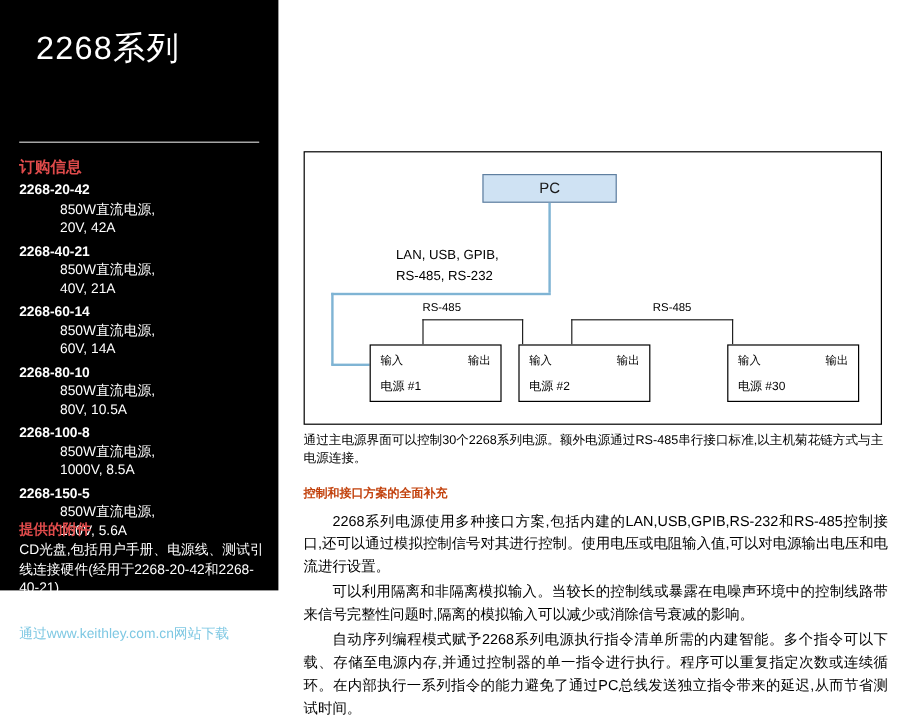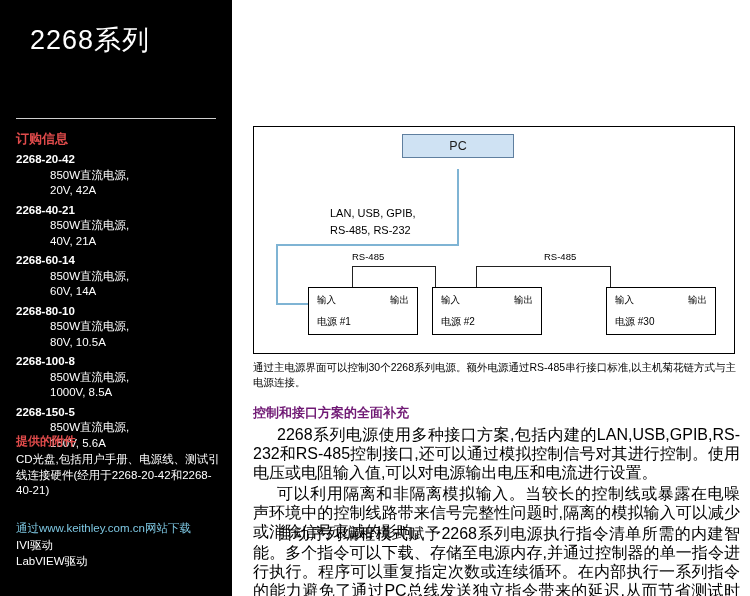--- a/index.html
+++ b/index.html
@@ -17,21 +17,21 @@
     position: relative;
     width: 750px;
     height: 596px;
   }
   
   .left-col {
     position: absolute;
     left: 0;
     top: 0;
     width: 232px;
-    height: 596px;
+    height: 492px;
     background: #000000;
     color: #ffffff;
     box-sizing: border-box;
   }
   .series-title {
     position: absolute;
     left: 30px;
     top: 22px;
     font-size: 27px;
     color: #ffffff;
@@ -120,21 +120,21 @@
     top: 126px;
     width: 482px;
     height: 228px;
     border: 1px solid #000000;
     background: #ffffff;
     box-sizing: border-box;
   }
   .pc-box {
     position: absolute;
     left: 148px;
-    top: 7px;
+    top: 18px;
     width: 112px;
     height: 24px;
     background: #cfe2f3;
     border: 1px solid #5f7f9f;
     box-sizing: border-box;
     font-size: 12.5px;
     text-align: center;
     line-height: 22px;
     color: #1a1a1a;
   }
@@ -195,29 +195,29 @@
     top: 360px;
     width: 485px;
     font-size: 10.5px;
     line-height: 15px;
     color: #000000;
   }
   .sec-heading {
     position: absolute;
     left: 253px;
     top: 404px;
-    font-size: 13px;
+    font-size: 10px;
     font-weight: bold;
-    color: #701a75;
+    color: #c2410c;
   }
   .body-text {
     position: absolute;
     left: 253px;
     width: 487px;
-    font-size: 16px;
+    font-size: 12px;
     line-height: 19px;
     color: #000000;
     text-align: justify;
   }
   .p1 { top: 425px; }
   .p2 { top: 484px; }
   .p3 { top: 524px; }
   .indent { text-indent: 24px; }
 </style>
 </head>

